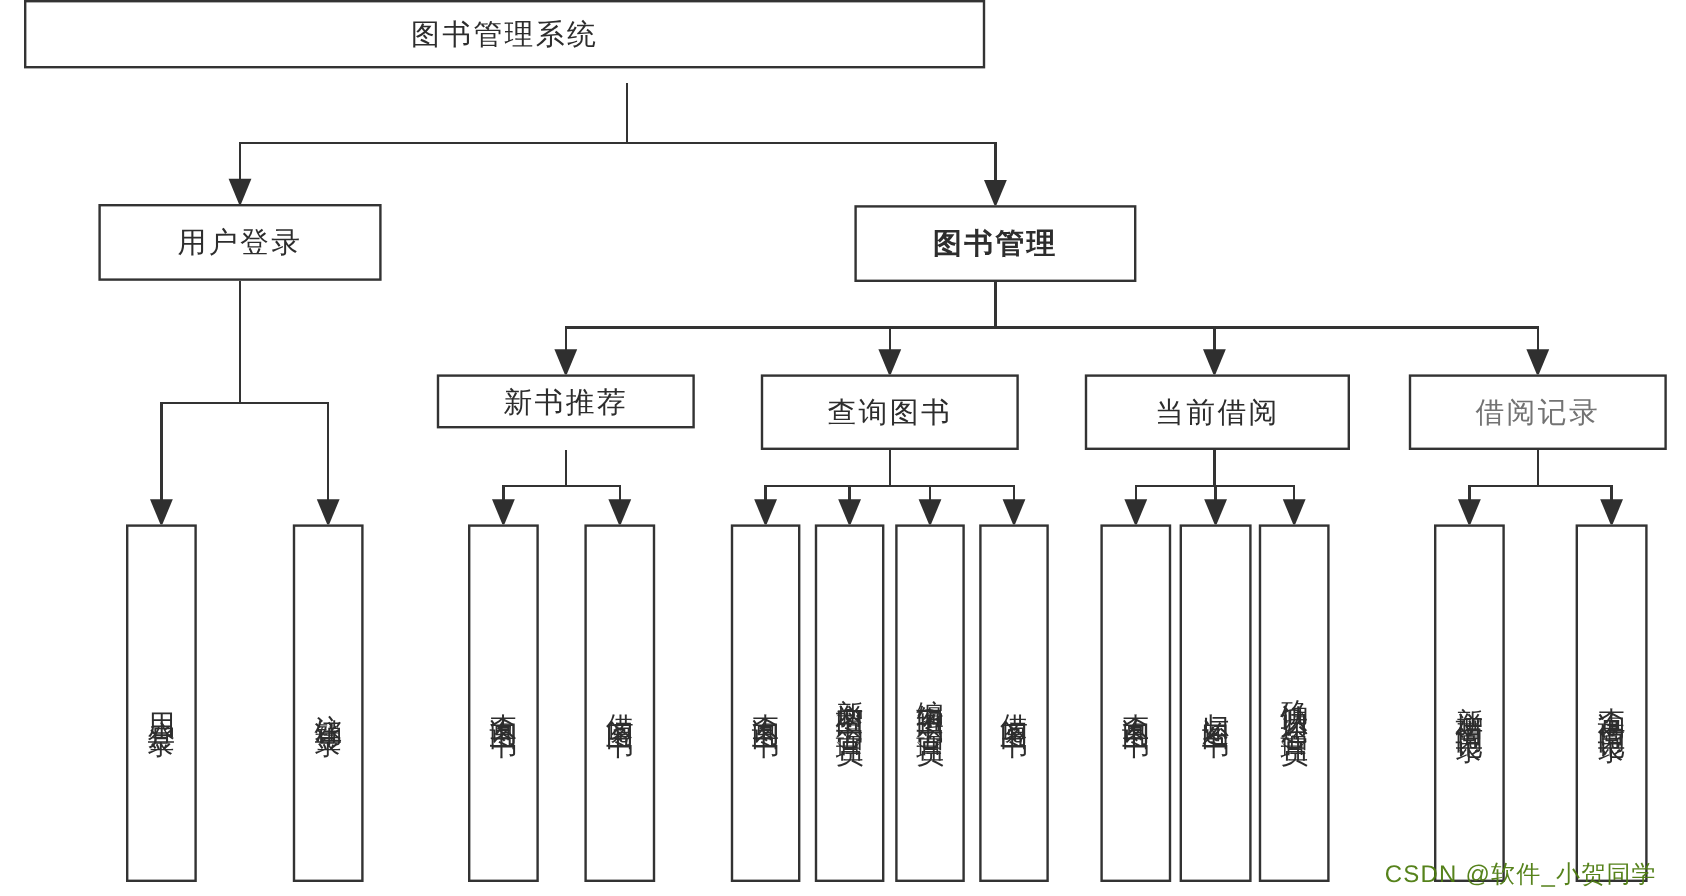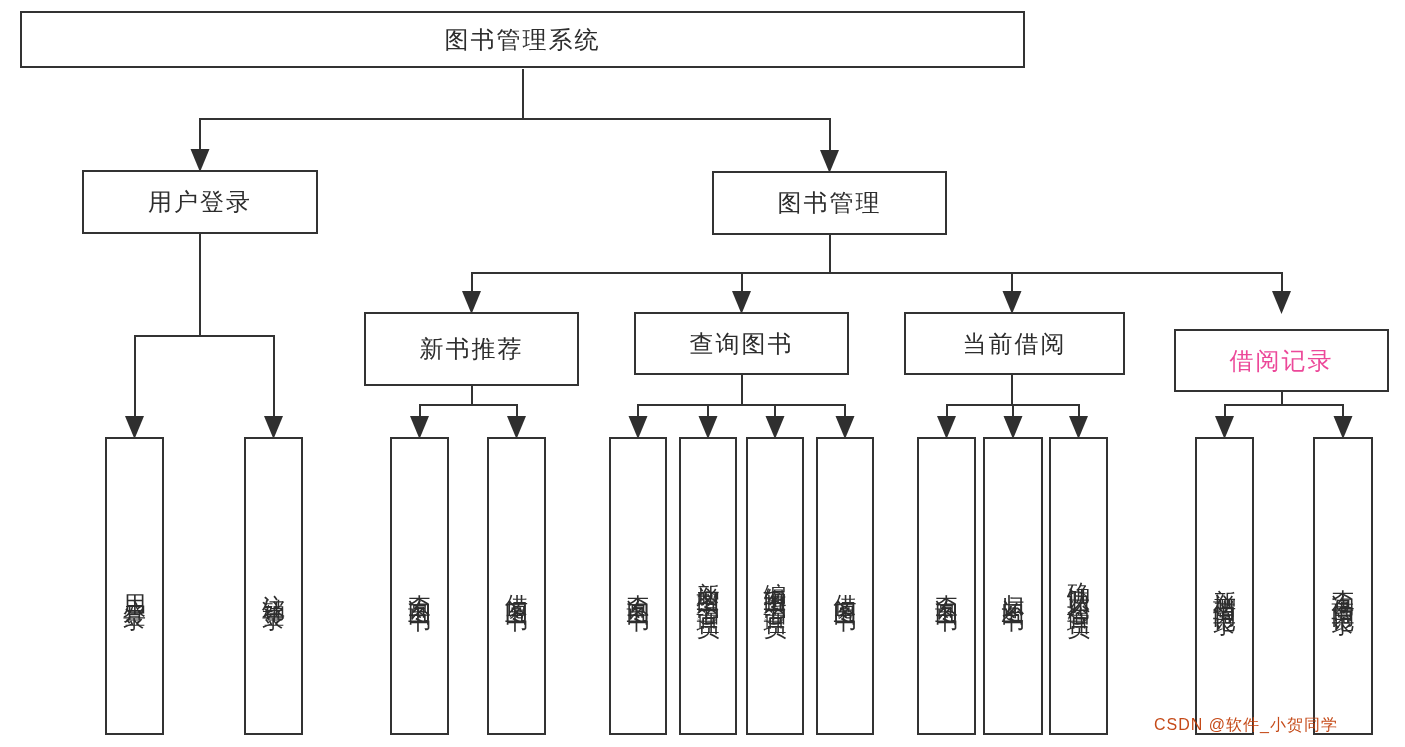--- a/index.html
+++ b/index.html
@@ -32,23 +32,23 @@
     text-orientation:mixed;
     font-size:23px;
     letter-spacing:5px;
     line-height:1;
   }
   .watermark{
     position:absolute;
     left:1154px;
     top:715px;
     z-index:5;
-    font-size:16px;
+    font-size:20px;
     letter-spacing:1px;
-    color:#c2410c;
+    color:#4d7c0f;
     opacity:0.95;
     white-space:nowrap;
   }
 </style>
 </head>
 <body>
 
 <div class="canvas">
   <svg id="connector-layer" width="1405" height="747">
       <line x1="522.5" y1="69" x2="522.5" y2="119" stroke="#333333" stroke-width="2" shape-rendering="crispEdges"></line>
@@ -98,29 +98,29 @@
       <line x1="1078.5" y1="405" x2="1078.5" y2="429" stroke="#333333" stroke-width="2" shape-rendering="crispEdges"></line>
       <polygon points="1069,416 1088,416 1078.5,439" fill="#2f2f2f"></polygon>
       <line x1="1281.5" y1="375" x2="1281.5" y2="405" stroke="#333333" stroke-width="2" shape-rendering="crispEdges"></line>
       <line x1="1223.5" y1="405" x2="1344" y2="405" stroke="#333333" stroke-width="2" shape-rendering="crispEdges"></line>
       <line x1="1224.5" y1="405" x2="1224.5" y2="429" stroke="#333333" stroke-width="2" shape-rendering="crispEdges"></line>
       <polygon points="1215,416 1234,416 1224.5,439" fill="#2f2f2f"></polygon>
       <line x1="1343" y1="405" x2="1343" y2="429" stroke="#333333" stroke-width="2" shape-rendering="crispEdges"></line>
       <polygon points="1333.5,416 1352.5,416 1343,439" fill="#2f2f2f"></polygon>
     </svg>
   <div id="node-layer">
-      <div class="node h" style="left: 20px; top: 11px; width: 1005px; height: 57px; border-color: rgb(51, 51, 51); background: rgb(255, 255, 255); color: rgb(45, 45, 45);">图书管理系统</div>
+      <div class="node h" style="left: 20px; top: 0; width: 801px; height: 57px; border-color: rgb(51, 51, 51); background: rgb(255, 255, 255); color: rgb(45, 45, 45);">图书管理系统</div>
       <div class="node h" style="left: 82px; top: 170px; width: 236px; height: 64px; border-color: rgb(51, 51, 51); background: rgb(255, 255, 255); color: rgb(45, 45, 45);">用户登录</div>
-      <div class="node h" style="left: 712px; top: 171px; width: 235px; height: 64px; border-color: rgb(51, 51, 51); background: rgb(255, 255, 255); color: rgb(45, 45, 45);">图书管理</div>
+      <div class="node h" style="left: 712px; top: 171px; width: 235px; height: 64px; border-color: rgb(51, 51, 51); background: rgb(255, 255, 255); color: rgb(45, 45, 45); font-weight: bold;">图书管理</div>
       <div class="node v" style="left: 105px; top: 437px; width: 59px; height: 298px; border-color: rgb(51, 51, 51); background: rgb(255, 255, 255); color: rgb(45, 45, 45);">用户登录</div>
       <div class="node v" style="left: 244px; top: 437px; width: 59px; height: 298px; border-color: rgb(51, 51, 51); background: rgb(255, 255, 255); color: rgb(45, 45, 45);">注销登录</div>
-      <div class="node h" style="left: 364px; top: 312px; width: 215px; height: 74px; border-color: rgb(51, 51, 51); background: rgb(255, 255, 255); color: rgb(45, 45, 45);">新书推荐</div>
+      <div class="node h" style="left: 364px; top: 312px; width: 215px; height: 45px; border-color: rgb(51, 51, 51); background: rgb(255, 255, 255); color: rgb(45, 45, 45);">新书推荐</div>
       <div class="node h" style="left: 634px; top: 312px; width: 215px; height: 63px; border-color: rgb(51, 51, 51); background: rgb(255, 255, 255); color: rgb(45, 45, 45);">查询图书</div>
       <div class="node h" style="left: 904px; top: 312px; width: 221px; height: 63px; border-color: rgb(51, 51, 51); background: rgb(255, 255, 255); color: rgb(45, 45, 45);">当前借阅</div>
-      <div class="node h" style="left: 1174px; top: 312px; width: 215px; height: 63px; border-color: rgb(51, 51, 51); background: rgb(255, 255, 255); color: #ec4899; margin-top: 17px;">借阅记录</div>
+      <div class="node h" style="left: 1174px; top: 312px; width: 215px; height: 63px; border-color: rgb(51, 51, 51); background: rgb(255, 255, 255); color: #737373;">借阅记录</div>
       <div class="node v" style="left: 390px; top: 437px; width: 59px; height: 298px; border-color: rgb(51, 51, 51); background: rgb(255, 255, 255); color: rgb(45, 45, 45);">查询图书</div>
       <div class="node v" style="left: 487px; top: 437px; width: 59px; height: 298px; border-color: rgb(51, 51, 51); background: rgb(255, 255, 255); color: rgb(45, 45, 45);">借阅图书</div>
       <div class="node v" style="left: 609px; top: 437px; width: 58px; height: 298px; border-color: rgb(51, 51, 51); background: rgb(255, 255, 255); color: rgb(45, 45, 45);">查询图书</div>
       <div class="node v" style="left: 679px; top: 437px; width: 58px; height: 298px; border-color: rgb(51, 51, 51); background: rgb(255, 255, 255); color: rgb(45, 45, 45);">新增图书（管理员）</div>
       <div class="node v" style="left: 746px; top: 437px; width: 58px; height: 298px; border-color: rgb(51, 51, 51); background: rgb(255, 255, 255); color: rgb(45, 45, 45);">编辑图书（管理员）</div>
       <div class="node v" style="left: 816px; top: 437px; width: 58px; height: 298px; border-color: rgb(51, 51, 51); background: rgb(255, 255, 255); color: rgb(45, 45, 45);">借阅图书</div>
       <div class="node v" style="left: 917px; top: 437px; width: 59px; height: 298px; border-color: rgb(51, 51, 51); background: rgb(255, 255, 255); color: rgb(45, 45, 45);">查询图书</div>
       <div class="node v" style="left: 983px; top: 437px; width: 60px; height: 298px; border-color: rgb(51, 51, 51); background: rgb(255, 255, 255); color: rgb(45, 45, 45);">归还图书</div>
       <div class="node v" style="left: 1049px; top: 437px; width: 59px; height: 298px; border-color: rgb(51, 51, 51); background: rgb(255, 255, 255); color: rgb(45, 45, 45);">确认归还（管理员）</div>
       <div class="node v" style="left: 1195px; top: 437px; width: 59px; height: 298px; border-color: rgb(51, 51, 51); background: rgb(255, 255, 255); color: rgb(45, 45, 45);">新增借阅记录</div>

